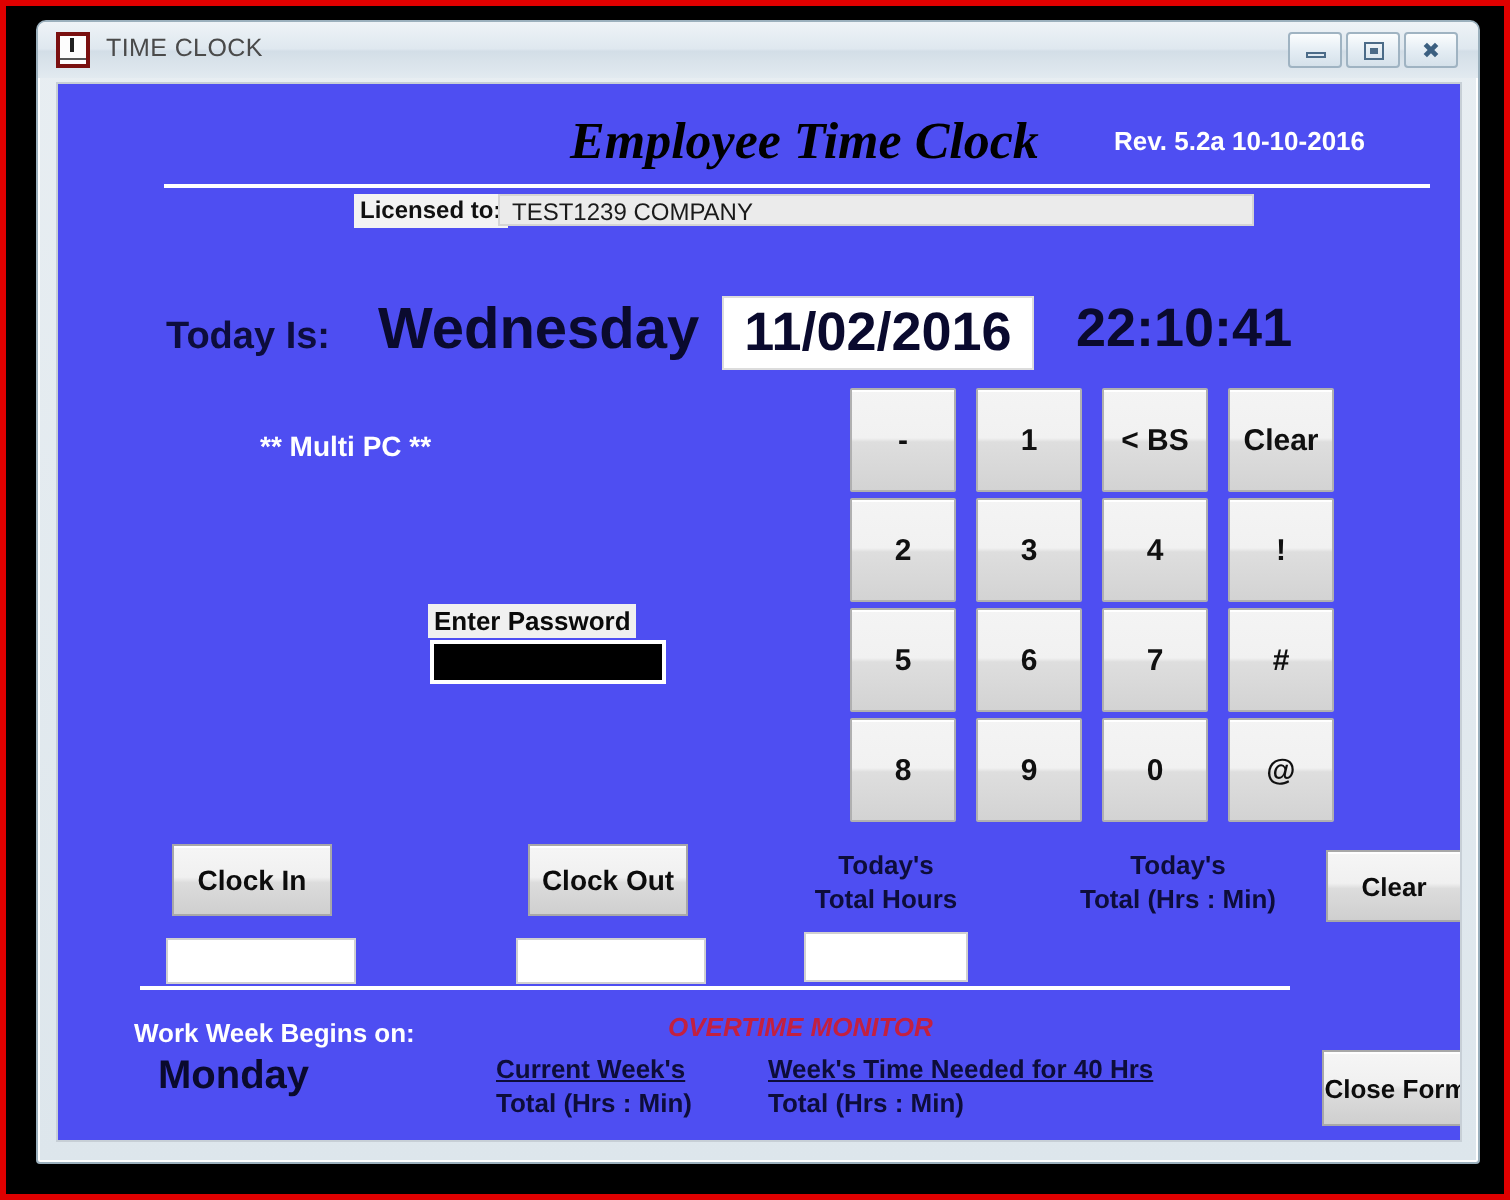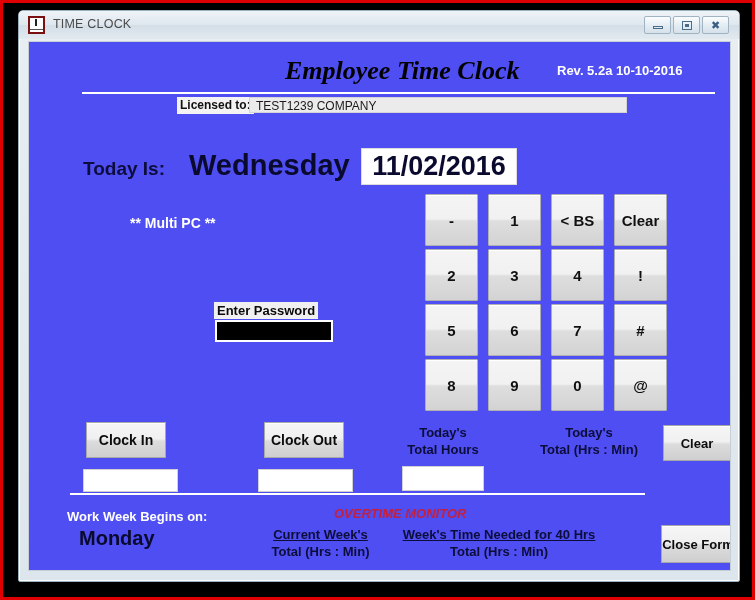--- a/index.html
+++ b/index.html
@@ -354,21 +354,21 @@
   }
   #overtime-monitor {
     position: absolute;
     left: 305px; top: 464px;
     font-size: 13px;
     font-weight: bold;
     color: #c32040;
     white-space: nowrap;
     font-style: italic;
   }
-  .ot-col { position: absolute; text-align: center; }
+  .ot-col { position: absolute; }
   .ot-head {
     font-size: 13px;
     font-weight: bold;
     color: #0d0d3a;
     text-decoration: underline;
     white-space: nowrap;
   }
   .ot-sub {
     font-size: 13px;
     font-weight: bold;
@@ -411,20 +411,21 @@
       <div id="form-title">Employee Time Clock</div>
       <div id="rev-info">Rev. 5.2a  10-10-2016</div>
       <div id="top-divider"></div>
 
       <div id="licensed-label">Licensed to:</div>
       <div id="licensed-value">TEST1239 COMPANY</div>
 
       <div id="today-label">Today Is:</div>
       <div id="today-weekday">Wednesday</div>
       <div id="today-date">11/02/2016</div>
+      <div id="today-time">22:10:41</div>
 
       <div id="edition-line1">** Multi PC **</div>
 
       <div id="password-label">Enter Password</div>
       <div id="password-input"></div>
 
       <div id="keypad">
         <div class="key-btn">-</div>
         <div class="key-btn">1</div>
         <div class="key-btn">&lt; BS</div>

